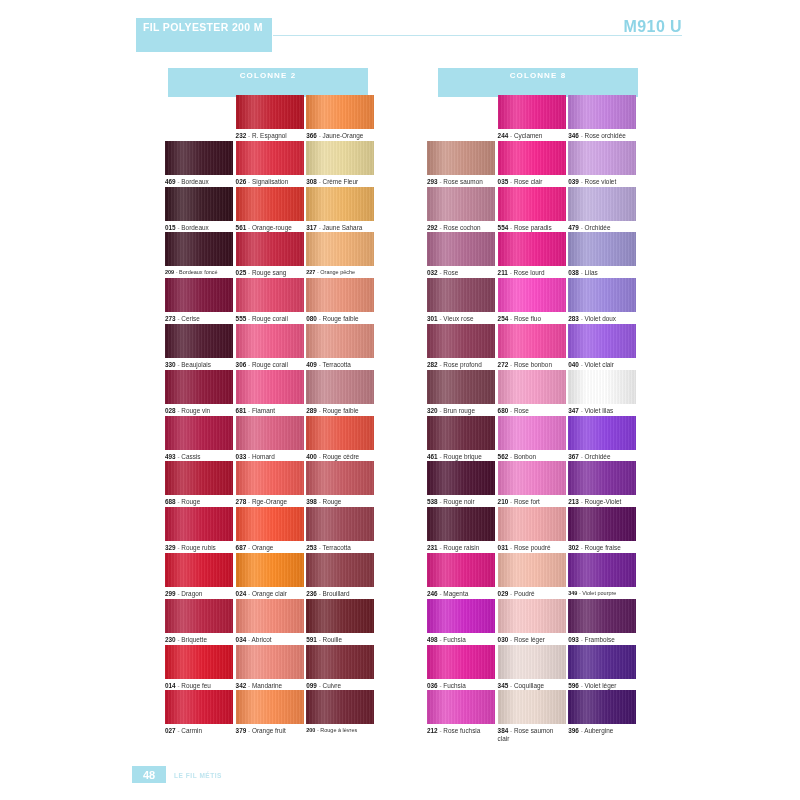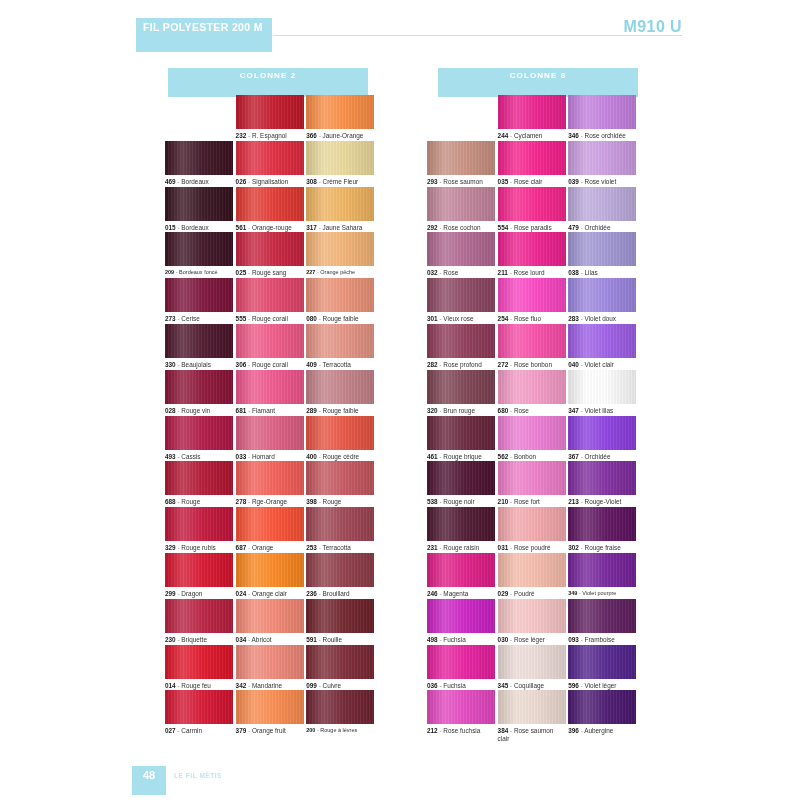--- a/index.html
+++ b/index.html
@@ -129,21 +129,21 @@
   .lbl.small{ font-size:5.5px; }
 
   
   .footer{
     position:absolute;
     left:118px; bottom:14px;
     width:564px; height:20px;
   }
   .footer-num{
     position:absolute; left:14px; top:0;
-    width:34px; height:29px;
+    width:34px; height:17px;
     background:#a8dfec;
     color:#ffffff;
     font-size:11px;
     font-weight:bold;
     text-align:center;
     line-height:19px;
   }
   .footer-txt{
     position:absolute; left:56px; top:0;
     height:19px; line-height:19px;

